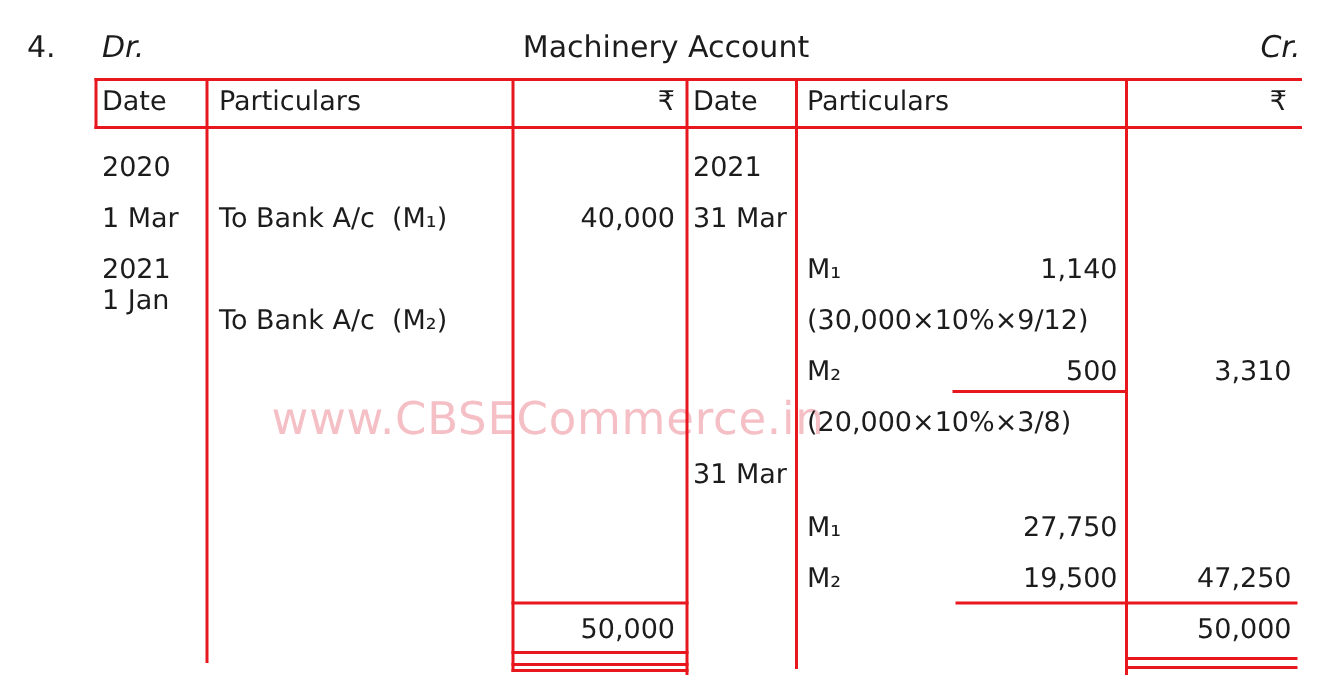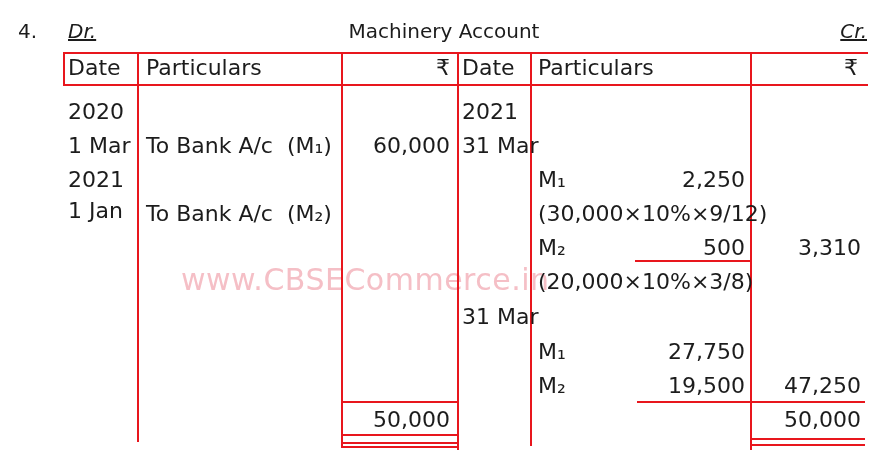--- a/index.html
+++ b/index.html
@@ -11,31 +11,31 @@
   .page{
     position:relative;
     width:885px;height:450px;
     background:#ffffff;
     font-family:"DejaVu Sans","Liberation Sans",sans-serif;
     color:var(--text);
     overflow:hidden;
   }
   .cell{
     position:absolute;
-    font-size:22px;
+    font-size:18px;
     line-height:26px;
     white-space:pre;
   }
   .title-text{
     position:absolute;
     top:18px;
     font-size:20px;
     line-height:26px;
   }
-  .italic{font-style:italic;text-decoration:underline;}
+  .italic{font-style:italic;}
   
   .col-date1{left:68px;width:68px;}
   .col-part1{left:146px;width:196px;}
   .col-amt1{left:344px;width:106px;text-align:right;}
   .col-date2{left:462px;width:68px;}
   .col-part2{left:538px;width:206px;}
   .col-sub2{left:538px;width:207px;text-align:right;}
   .col-amt2{left:751px;width:110px;text-align:right;}
   .hrow{top:55px;}
   
@@ -88,30 +88,30 @@
   <span class="cell hrow col-date1">Date</span>
   <span class="cell hrow col-part1">Particulars</span>
   <span class="cell hrow col-amt1">₹</span>
   <span class="cell hrow col-date2">Date</span>
   <span class="cell hrow col-part2">Particulars</span>
   <span class="cell hrow col-amt2" style="width:107px">₹</span>
 
   <span class="cell col-date1" style="top:99px">2020</span>
   <span class="cell col-date1" style="top:133px">1 Mar</span>
   <span class="cell col-part1" style="top:133px">To Bank A/c  (M₁)</span>
-  <span class="cell col-amt1" style="top:133px">60,000</span>
+  <span class="cell col-amt1" style="top:133px">40,000</span>
   <span class="cell col-date1" style="top:167px">2021</span>
-  <span class="cell col-date1" style="top:198px">1 Jan</span>
+  <span class="cell col-date1" style="top:188px">1 Jan</span>
   <span class="cell col-part1" style="top:201px">To Bank A/c  (M₂)</span>
   <span class="cell col-amt1" style="top:407px">50,000</span>
 
   <span class="cell col-date2" style="top:99px">2021</span>
   <span class="cell col-date2" style="top:133px">31 Mar</span>
   <span class="cell col-part2" style="top:167px">M₁</span>
-  <span class="cell col-sub2" style="top:167px">2,250</span>
+  <span class="cell col-sub2" style="top:167px">1,140</span>
   <span class="cell col-part2" style="top:201px">(30,000×10%×9/12)</span>
   <span class="cell col-part2" style="top:235px">M₂</span>
   <span class="cell col-sub2" style="top:235px">500</span>
   <span class="cell col-amt2" style="top:235px">3,310</span>
   <span class="cell col-part2" style="top:269px">(20,000×10%×3/8)</span>
   <span class="cell col-date2" style="top:304px">31 Mar</span>
   <span class="cell col-part2" style="top:339px">M₁</span>
   <span class="cell col-sub2" style="top:339px">27,750</span>
   <span class="cell col-part2" style="top:373px">M₂</span>
   <span class="cell col-sub2" style="top:373px">19,500</span>

